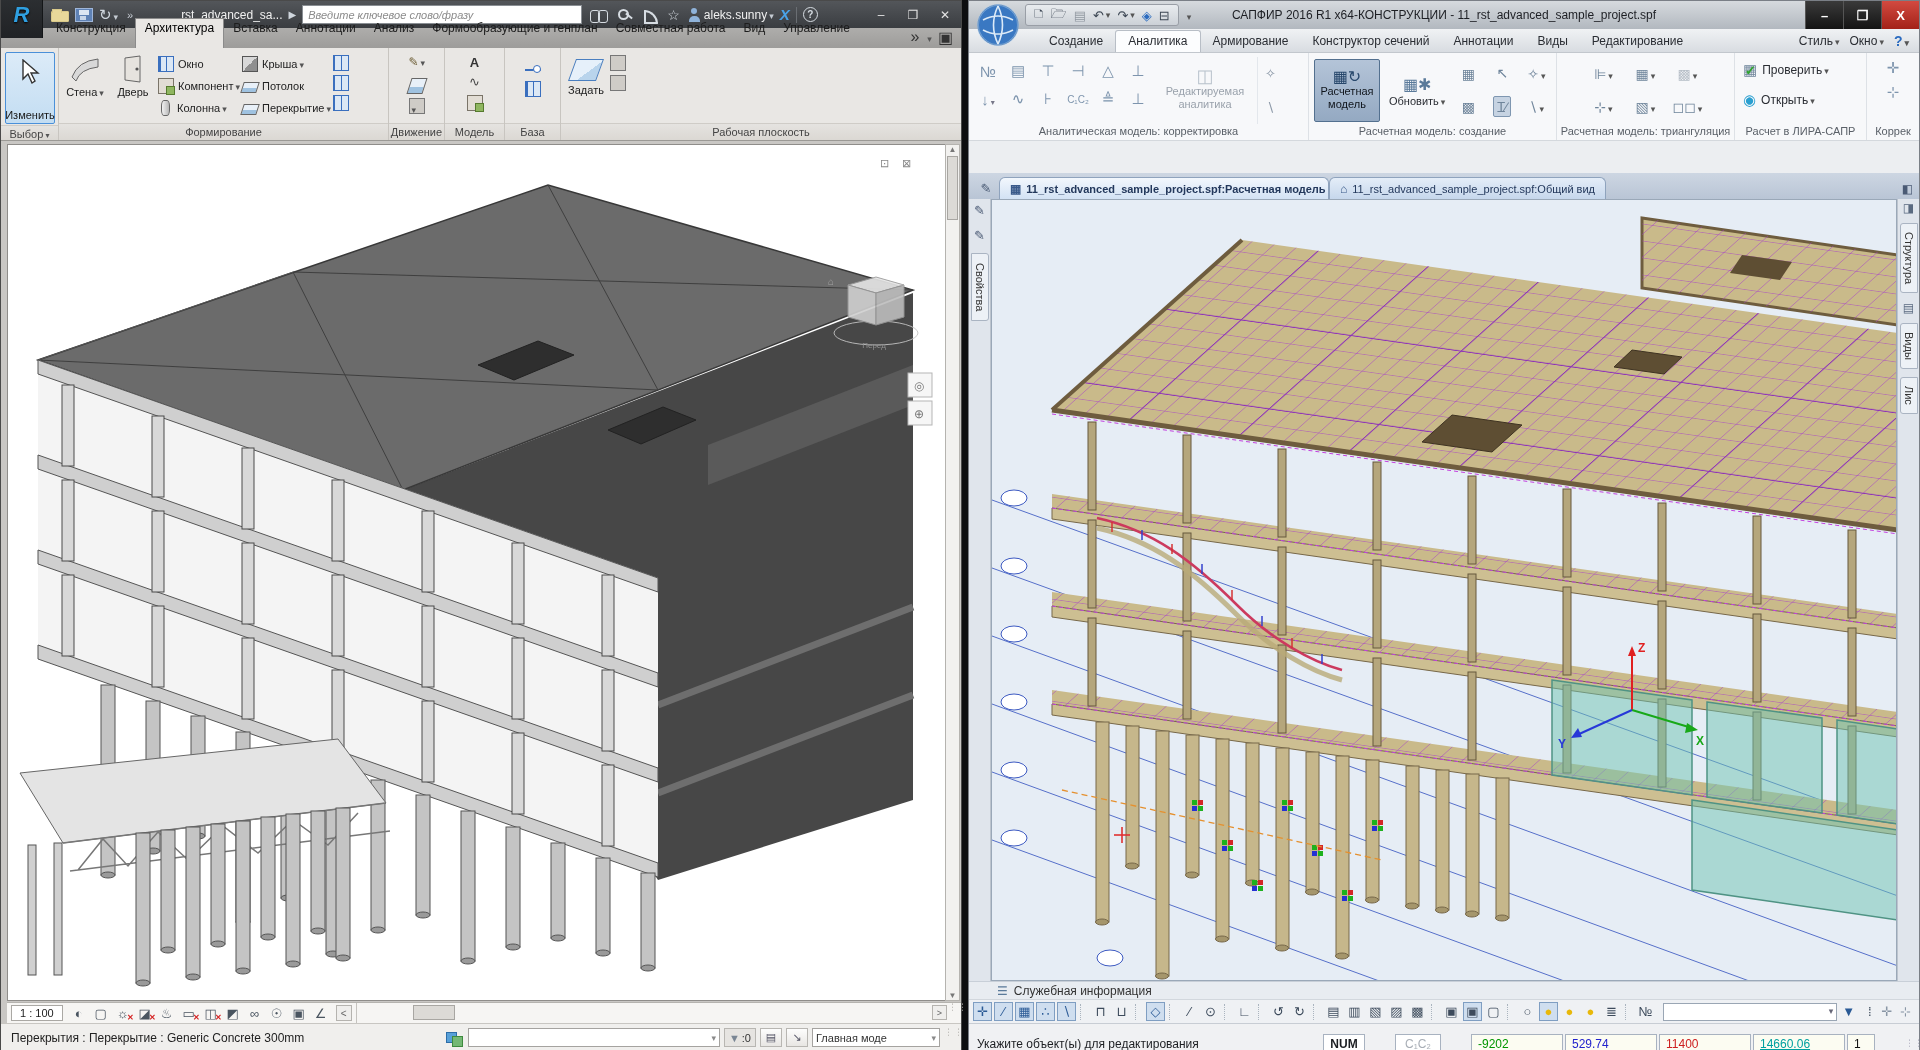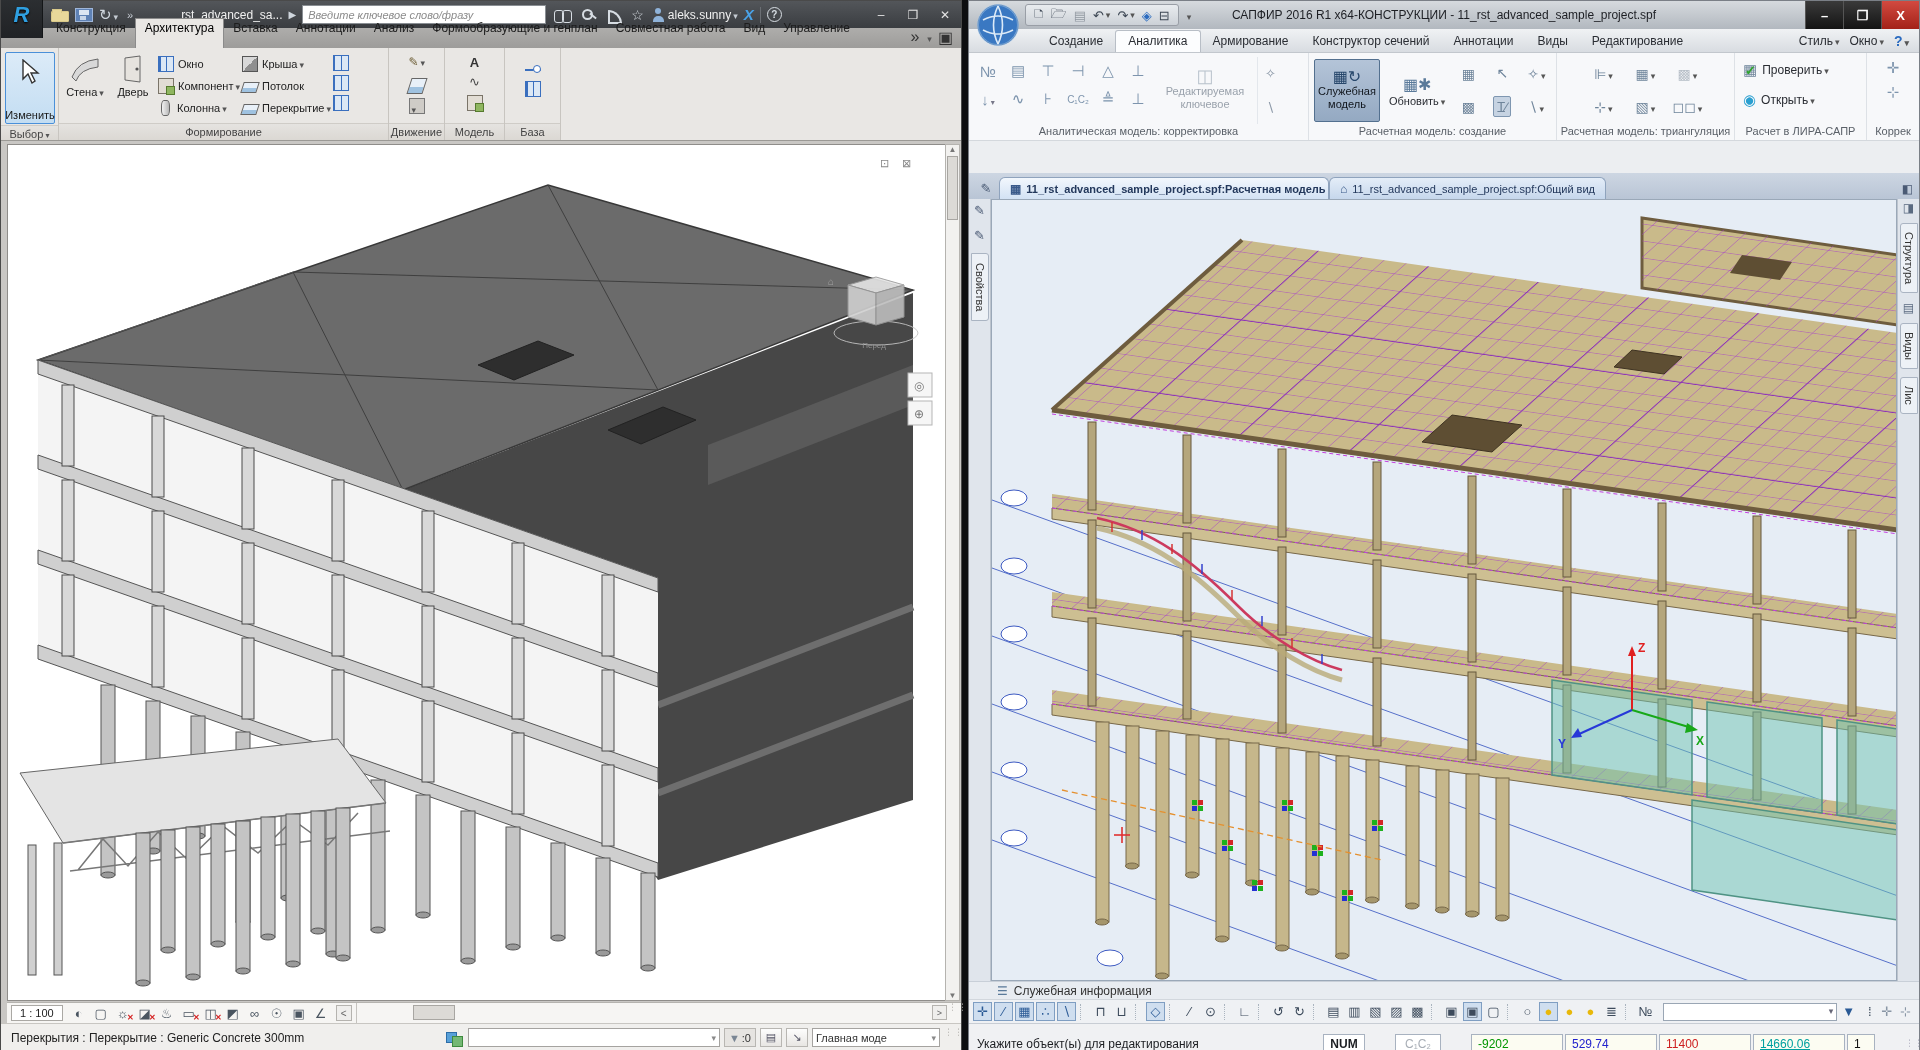--- a/index.html
+++ b/index.html
@@ -16,21 +16,21 @@
   .ic-folder::before{content:"";position:absolute;left:0;top:-3px;width:8px;height:3px;background:#e8d89a;border:1px solid #d9c98a;border-bottom:none;}
   .ic-save{border:1px solid #9fb6d9;background:#5f82b5;height:14px;margin-top:1px;}
   .ic-save::before{content:"";position:absolute;left:3px;top:1px;right:3px;height:5px;background:#dce6f2;}
   .ic-save::after{content:"";position:absolute;left:4px;bottom:1px;width:6px;height:4px;background:#c8d6e8;}
   .ic-sync{color:#cfd6dd;font-size:15px;line-height:16px;text-align:center;}
   .caret::after{content:"▾";font-size:9px;color:#c5cbd2;margin-left:2px;}
   .dcaret::after{content:"▾";font-size:9px;color:#555;margin-left:2px;}
   .rv-chev{color:#c5cbd2;font-size:11px;margin:0 4px;}
   .rv-doc{margin-left:36px;color:#f0f0f0;white-space:nowrap;}
   .rv-flyout{color:#cfd6dd;margin:0 6px;font-size:10px;}
-  .rv-search{width:244px;height:19px;border:1px solid #8a8f94;background:#fff;font-size:11px;font-style:italic;color:#888;padding:0 5px;font-family:"Liberation Sans",sans-serif;}
+  .rv-search{width:280px;height:19px;border:1px solid #8a8f94;background:#fff;font-size:11px;font-style:italic;color:#888;padding:0 5px;font-family:"Liberation Sans",sans-serif;}
   .rv-search::placeholder{color:#8b8b8b;font-style:italic;}
   .rv-ticons{display:flex;align-items:center;gap:9px;margin-left:8px;}
   .ic-bino{width:18px;height:12px;margin-top:2px;position:relative;}
   .ic-bino::before,.ic-bino::after{content:"";position:absolute;top:0;width:8px;height:11px;border:1.5px solid #d7dde3;border-radius:3px;}
   .ic-bino::before{left:0;} .ic-bino::after{right:0;}
   .ic-key{width:16px;height:16px;position:relative;}
   .ic-key::before{content:"";position:absolute;left:1px;top:2px;width:7px;height:7px;border:2px solid #d7dde3;border-radius:50%;}
   .ic-key::after{content:"";position:absolute;left:8px;top:8px;width:8px;height:2px;background:#d7dde3;transform:rotate(38deg);}
   .ic-sat{width:16px;height:14px;position:relative;}
   .ic-sat::before{content:"";position:absolute;left:2px;top:2px;width:10px;height:10px;border:2px solid #d7dde3;border-radius:0 100% 0 0;}
@@ -335,20 +335,33 @@
       <div class="rv-panel" style="width:56px">
         <div class="rv-pbody">
           <div class="rv-scol" style="align-items:center;width:100%">
             <span class="mini m-lvl"></span>
             <span class="mini m-grid" style="margin-top:6px"></span>
           </div>
         </div>
         <div class="rv-plabel">База</div>
       </div>
 
+      <div class="rv-panel rv-ribbon-end">
+        <div class="rv-pbody">
+          <div class="rv-bigbtn" style="width:44px">
+            <span class="bigic bi-plane"></span>
+            <span>Задать</span>
+          </div>
+          <div class="rv-scol" style="align-items:center">
+            <span class="mini m-gray"></span>
+            <span class="mini m-gray"></span>
+          </div>
+        </div>
+        <div class="rv-plabel">Рабочая плоскость</div>
+      </div>
     </div>
 
     <div class="rv-canvas">
       <svg width="939" height="857" viewBox="0 0 939 857">
 
         <polygon points="395,345 905,148 905,655 650,735" fill="#474747"></polygon>
         <line x1="650" y1="560" x2="905" y2="462" stroke="#6e6e6e" stroke-width="7"></line>
         <line x1="650" y1="648" x2="905" y2="550" stroke="#6e6e6e" stroke-width="7"></line>
         <polygon points="700,300 905,220 905,260 700,340" fill="#5a5a5a"></polygon>
 
@@ -565,35 +578,35 @@
               <span class="sp-ai">⊥</span>
               <span class="sp-ai car">↓</span>
               <span class="sp-ai">∿</span>
               <span class="sp-ai">⊦</span>
               <span class="sp-ai sml">C₁C₂</span>
               <span class="sp-ai">≜</span>
               <span class="sp-ai">⊥</span>
             </div>
           <div class="sp-editable">
             <span class="sp-edic">◫</span>
-            <span>Редактируемая ключевое</span>
+            <span>Редактируемая аналитика</span>
           </div>
           <div class="sp-thincol">
             <span>✧</span>
             <span>∖</span>
           </div>
         </div>
         <div class="sp-rcaption">Аналитическая модель: корректировка</div>
       </div>
 
       <div class="sp-rpanel" style="width:248px">
         <div class="sp-rbody">
           <div class="sp-calc">
             <span class="sp-calcic">▦↻</span>
-            <span>Служебная модель</span>
+            <span>Расчетная модель</span>
           </div>
           <div class="sp-vbtn">
             <span class="ic">▦✱</span>
             <span class="dcaret">Обновить</span>
           </div>
           <div class="sp-icol2">
             <span>▦</span>
             <span>▩</span>
           </div>
           <div class="sp-icol2">

